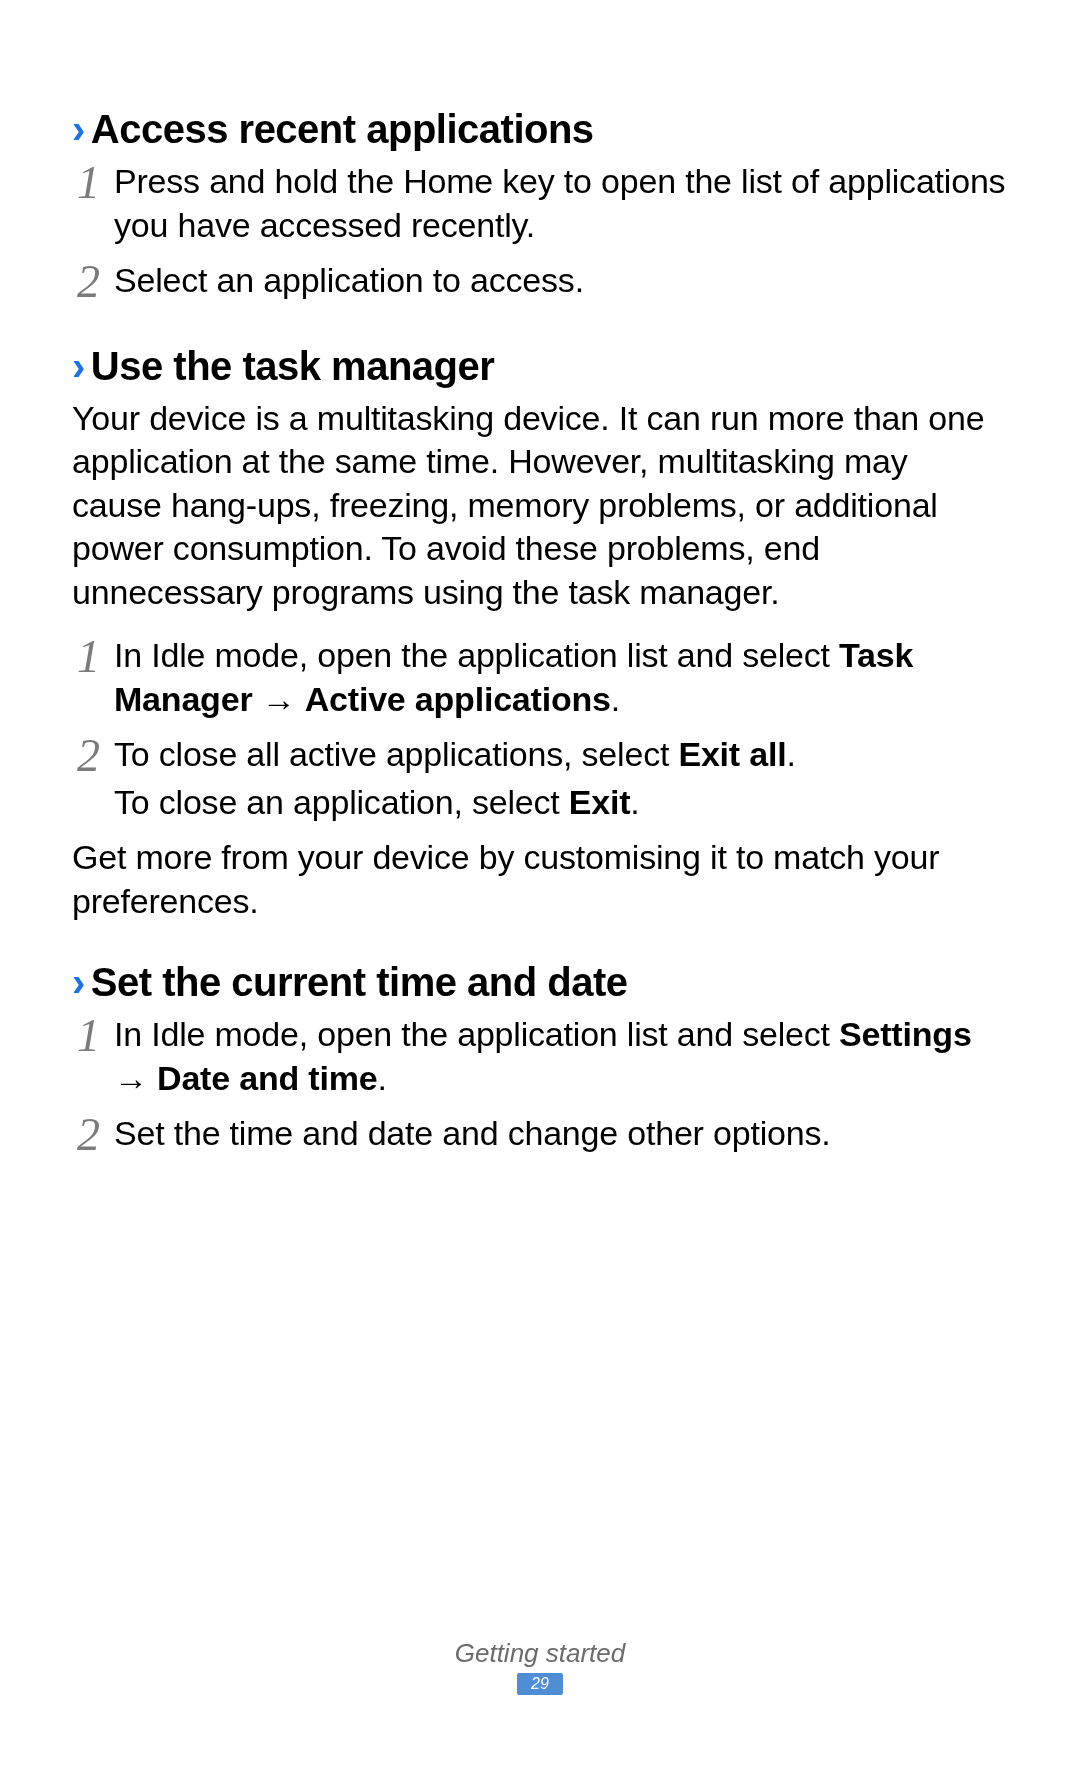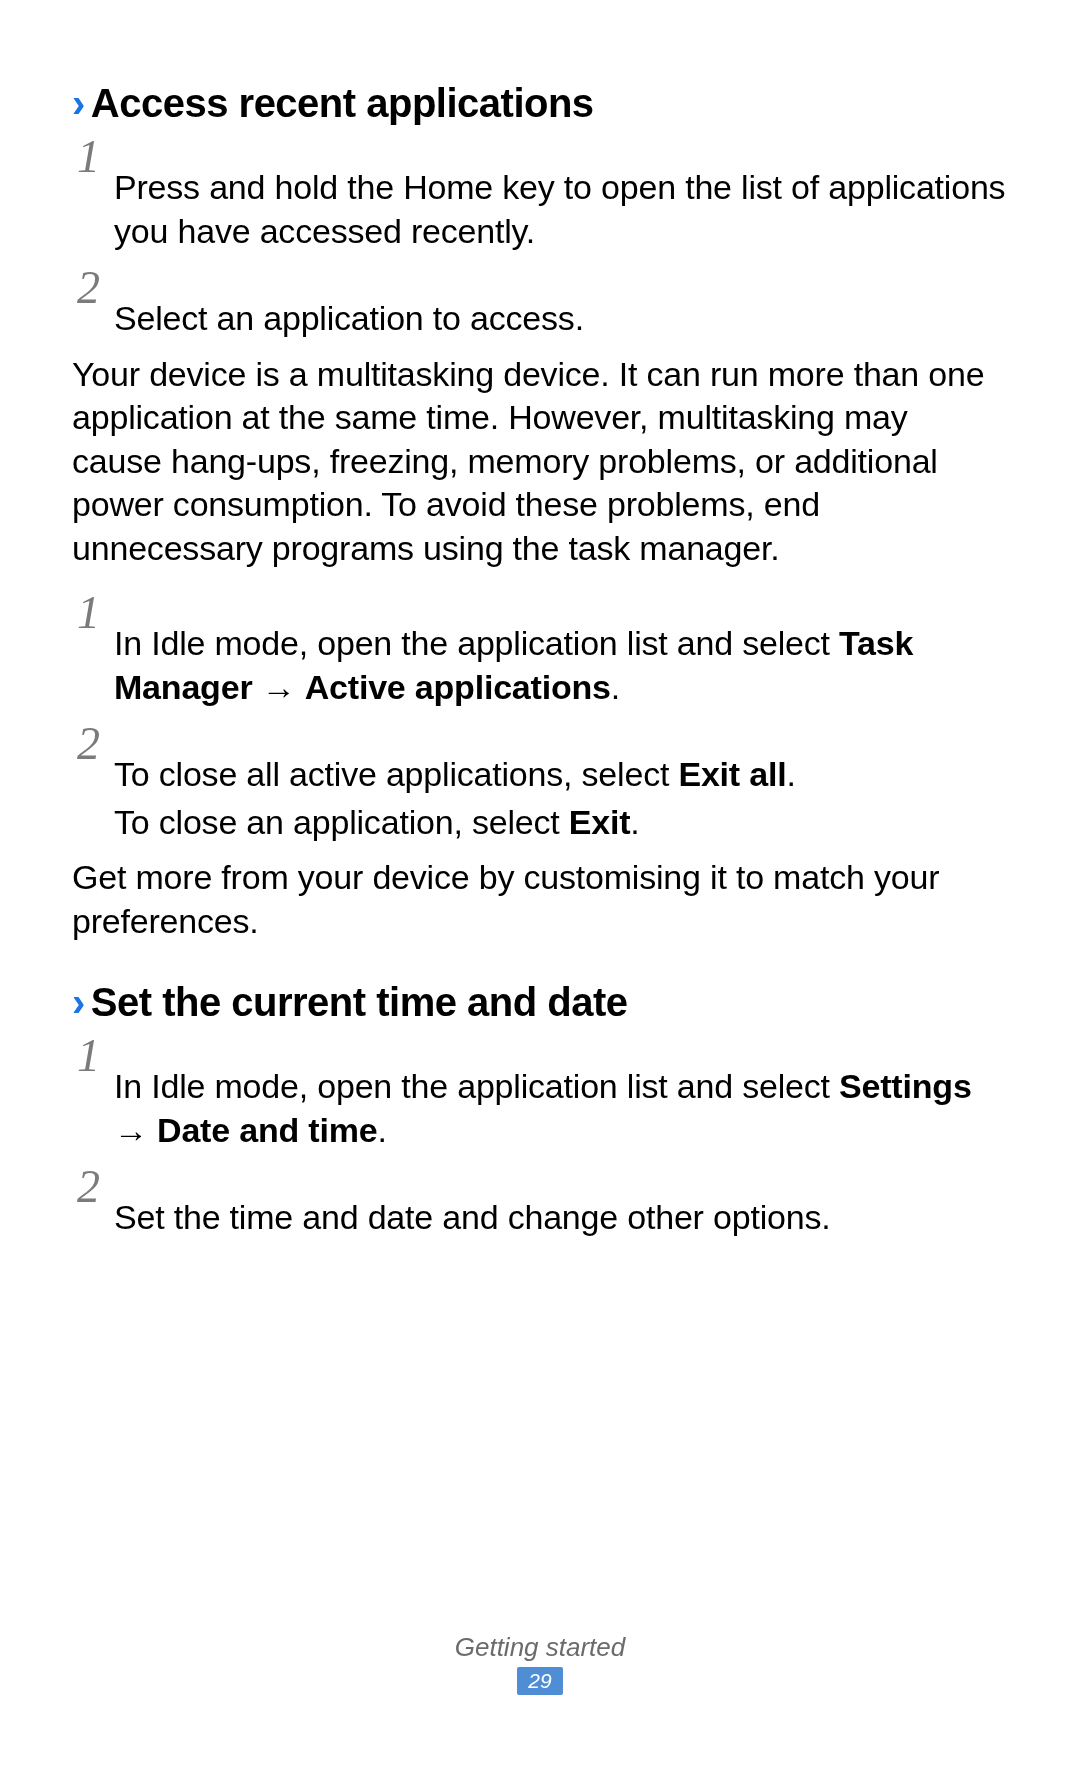--- a/index.html
+++ b/index.html
@@ -18,21 +18,21 @@
     background: #fff;
     width: var(--page-width);
     min-height: var(--page-height);
     font-family: "Segoe UI", "Helvetica Neue", Arial, sans-serif;
     color: var(--text-color);
     -webkit-font-smoothing: antialiased;
   }
   .page {
     width: var(--page-width);
     min-height: var(--page-height);
-    padding-top: 44px;
+    padding-top: 70px;
     padding-left: var(--margin-x);
     padding-right: var(--margin-x);
     position: relative;
   }
 
   .subsection-heading {
     font-weight: 700;
     font-size: 40px;
     line-height: 1.15;
     margin: 36px 0 8px 0;
@@ -79,21 +79,20 @@
     min-width: 28px;
     text-align: right;
     margin-top: 0px;
     font-weight: 400;
   }
   .step-body {
     font-size: 34px;
     line-height: 1.28;
     flex: 1;
     letter-spacing: -0.2px;
-    margin-top: 32px;
   }
   .step-body p {
     margin: 0 0 4px 0;
   }
   .b { font-weight: 700; }
 
   .footer {
     position: absolute;
     bottom: 76px;
     left: 0;
@@ -106,21 +105,21 @@
     color: var(--footer-color);
     margin-bottom: 4px;
   }
   .footer-page {
     display: inline-block;
     min-width: 46px;
     padding: 2px 10px;
     background: var(--pagebadge-bg);
     color: #fff;
     font-style: italic;
-    font-size: 21px;
+    font-size: 16px;
     border-radius: 2px;
   }
 </style>
 </head>
 <body>
 
 <div class="page">
 
   <h3 class="subsection-heading">
     <span class="chevron">›</span><span>Access recent applications</span>
@@ -133,20 +132,23 @@
         </div>
     </div>
     <div class="step">
       <div class="step-num">2</div>
       <div class="step-body">
           <p><span>Select an application to access.</span></p>
         </div>
     </div>
   </div>
 
+  <h3 class="subsection-heading">
+    <span class="chevron">›</span><span>Use the task manager</span>
+  </h3>
   <p class="body-text">Your device is a multitasking device. It can run more than one application at the same time. However, multitasking may cause hang-ups, freezing, memory problems, or additional power consumption. To avoid these problems, end unnecessary programs using the task manager.</p>
   <div class="ol">
     <div class="step">
       <div class="step-num">1</div>
       <div class="step-body">
           <p><span>In Idle mode, open the application list and select </span><span class="b">Task Manager</span><span> → </span><span class="b">Active applications</span><span>.</span></p>
         </div>
     </div>
     <div class="step">
       <div class="step-num">2</div>

